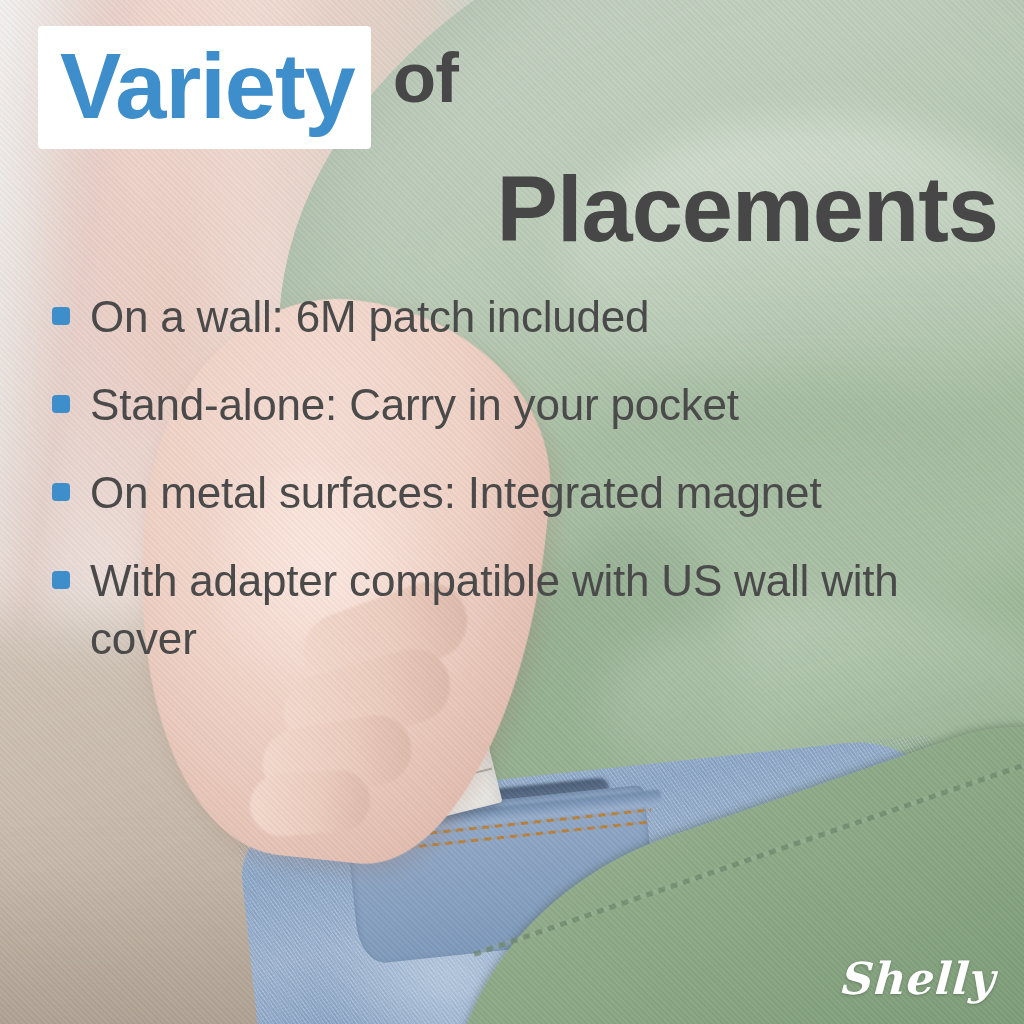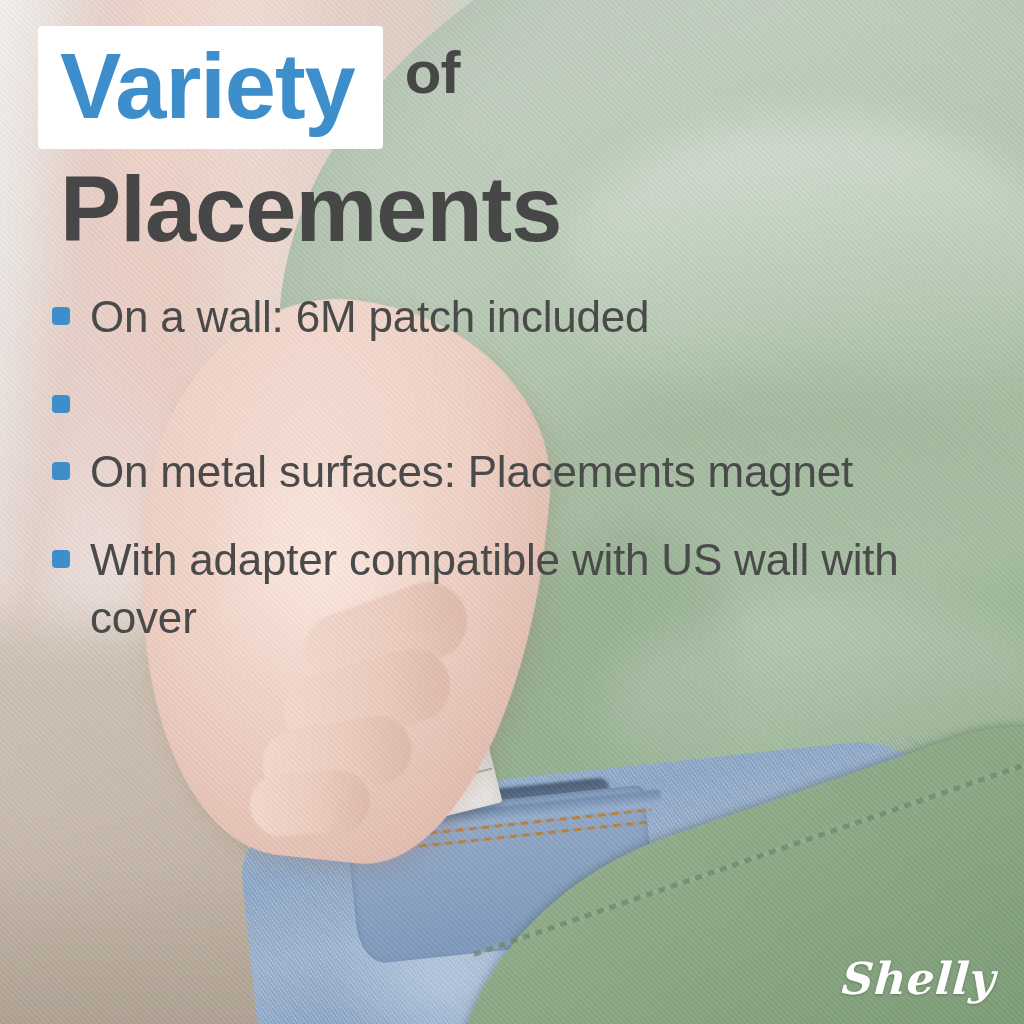--- a/index.html
+++ b/index.html
@@ -230,51 +230,52 @@
     top: 26px;
     width: 960px;
   }
   .hl-line1{
     display:flex; align-items:flex-start; gap:0;
     line-height: .96;
   }
   .hl-box{
     background:#ffffff;
     border-radius:4px;
-    padding: 22px 28px 24px 22px;
+    padding: 22px 16px 24px 22px;
     display:inline-block;
   }
   .hl-variety{
     font-size: 92px;
     font-weight: 700;
     color:#3e8ecc;
     letter-spacing:-1px;
     line-height:.84;
     display:block;
     font-stretch: condensed;
   }
   .hl-of{
-    font-size: 60px;
+    font-size: 71px;
     font-weight: 700;
     color:#474747;
     letter-spacing:-1px;
     line-height:.84;
     margin-left: 22px;
     margin-top: 22px;
     font-stretch: condensed;
   }
   .hl-line2{
     font-size: 92px;
     font-weight: 700;
     color:#474747;
     letter-spacing:-1px;
     line-height:1;
     margin-top: 14px;
     margin-left: 22px;
     font-stretch: condensed;
+    text-align: right;
   }
 
   .bullets{
     position:absolute;
     left: 52px;
     top: 288px;
     width: 962px;
   }
   .bullet-row{
     display:flex;
@@ -389,25 +390,26 @@
 
     <div class="bullets">
 
       <div class="bullet-row">
         <span class="bullet-dot"></span>
         <span class="bullet-text">On a wall: 6M patch included</span>
       </div>
 
       <div class="bullet-row">
         <span class="bullet-dot"></span>
+        <span class="bullet-text">Stand-alone: Carry in your pocket</span>
       </div>
 
       <div class="bullet-row">
         <span class="bullet-dot"></span>
-        <span class="bullet-text">On metal surfaces: Placements magnet</span>
+        <span class="bullet-text">On metal surfaces: Integrated magnet</span>
       </div>
 
       <div class="bullet-row">
         <span class="bullet-dot"></span>
         <span class="bullet-text">With adapter compatible with US wall with cover</span>
       </div>
 
     </div>
 
     <div class="logo">Shelly</div>

